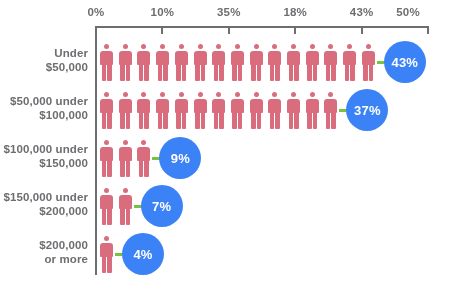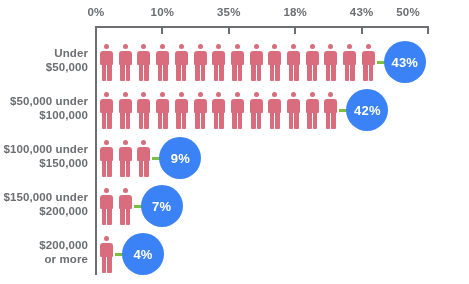--- a/index.html
+++ b/index.html
@@ -371,21 +371,21 @@
           </div>
           <div class="fig" style="left: 224.4px;">
             <div class="head"></div>
             <div class="torso"></div>
             <div class="leg-l"></div>
             <div class="leg-r"></div>
           </div>
         </div>
         <div class="badge-wrap" style="left: 240.4px;">
           <div class="connector"></div>
-          <div class="badge">42%</div>
+          <div class="badge">37%</div>
         </div>
       </div>
       <div class="row" style="top: 138px;">
         <div class="figs">
           <div class="fig" style="left: 0px;">
             <div class="head"></div>
             <div class="torso"></div>
             <div class="leg-l"></div>
             <div class="leg-r"></div>
           </div>

